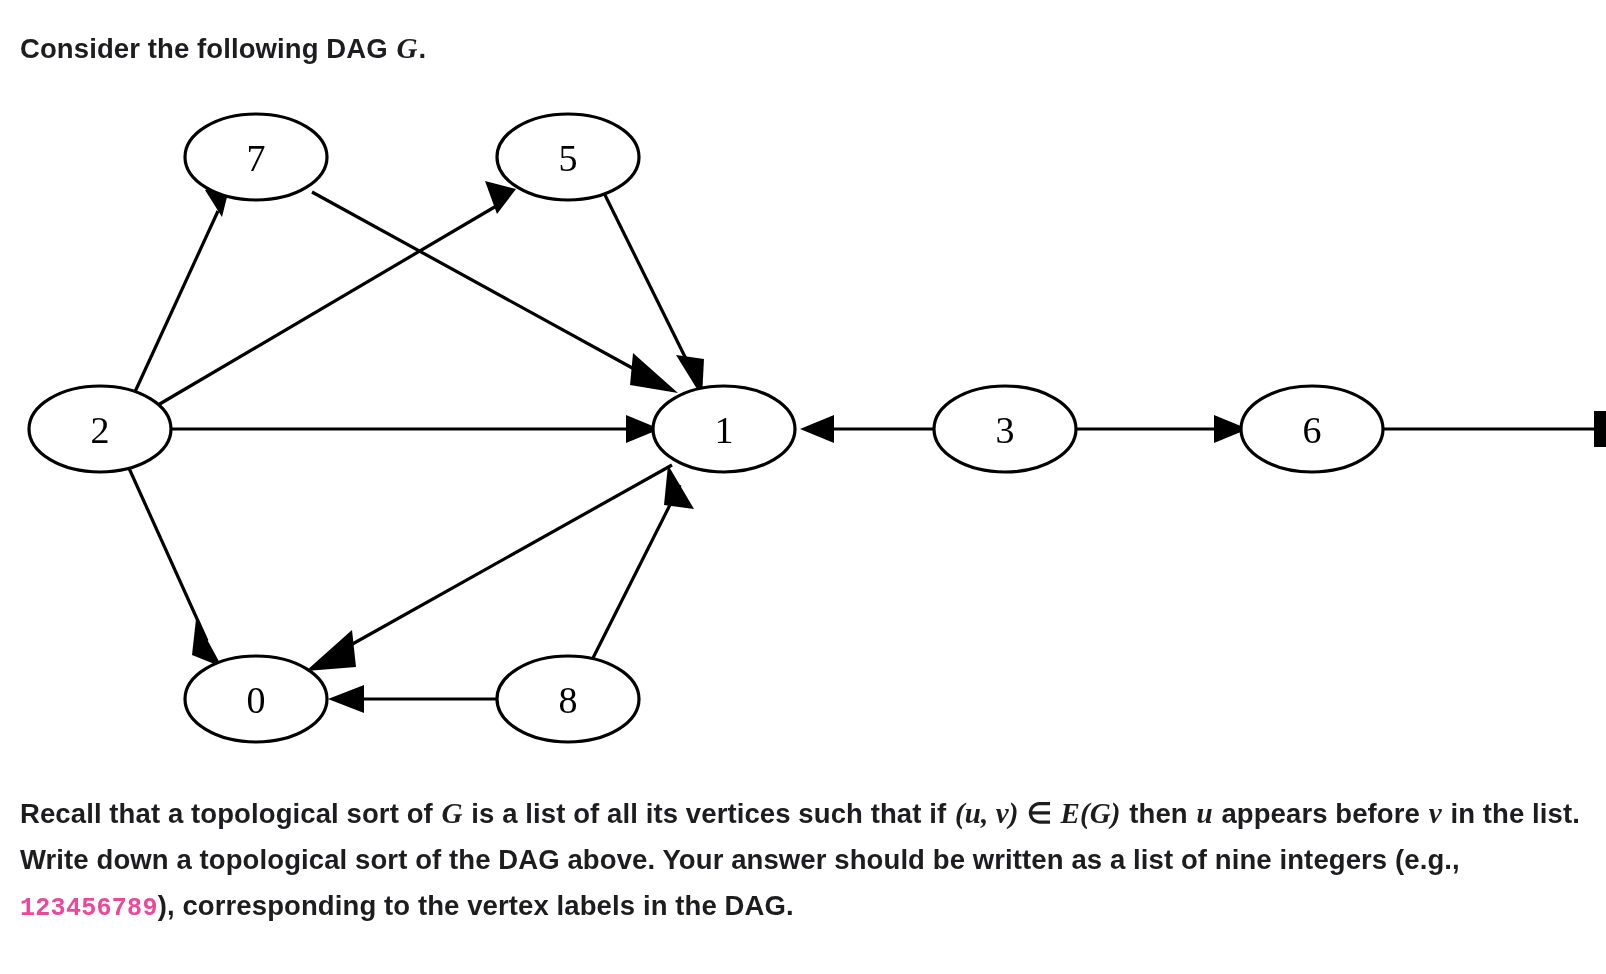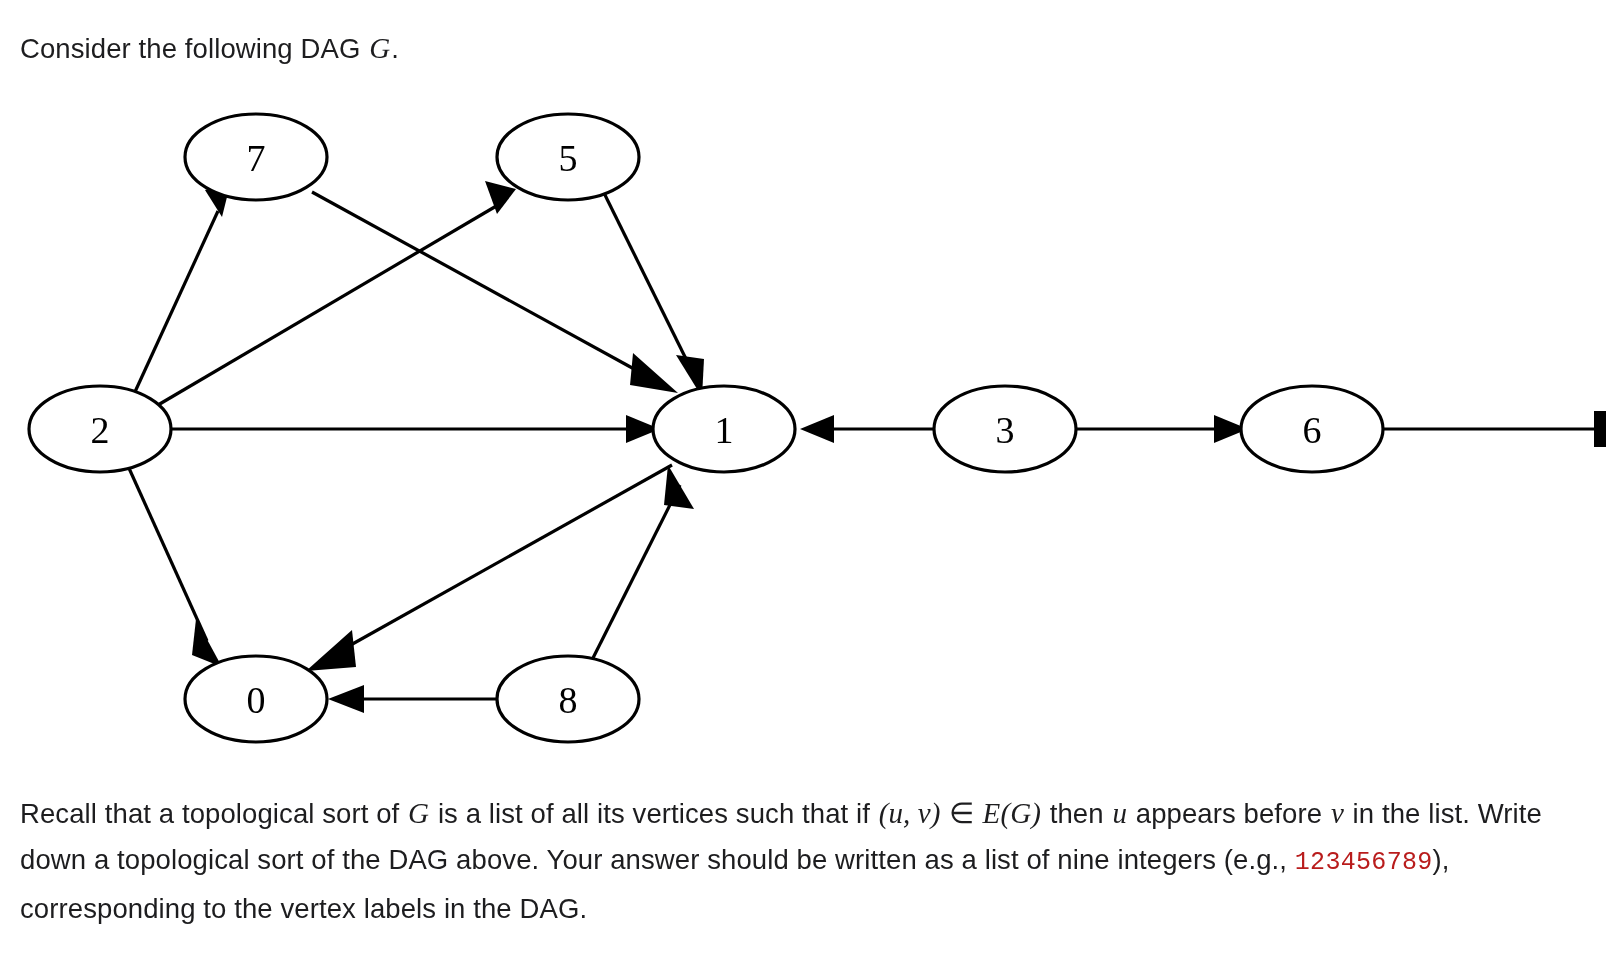--- a/index.html
+++ b/index.html
@@ -22,20 +22,21 @@
     height: 974px;
   }
   
   .prose {
     position: absolute;
     font-family: "Liberation Sans", sans-serif;
     font-size: 27.5px;
     line-height: 46px;
     color: #1d1d1f;
     letter-spacing: 0.1px;
+    font-weight: bold;
   }
   #intro-line {
     left: 20px;
     top: 25px;
     width: 1400px;
   }
   #question-block {
     left: 20px;
     top: 790px;
     width: 1560px;
@@ -47,21 +48,21 @@
     padding: 0 1px;
   }
   .mathup {
     font-family: "Liberation Serif", serif;
     font-style: normal;
     font-size: 29px;
   }
   .codelike {
     font-family: "Liberation Mono", monospace;
     font-size: 25px;
-    color: #b91c1c;
+    color: #ec4899;
     letter-spacing: 0.3px;
   }
   
   #graph-figure {
     position: absolute;
     left: 0;
     top: 85px;
     width: 1606px;
     height: 690px;
   }

